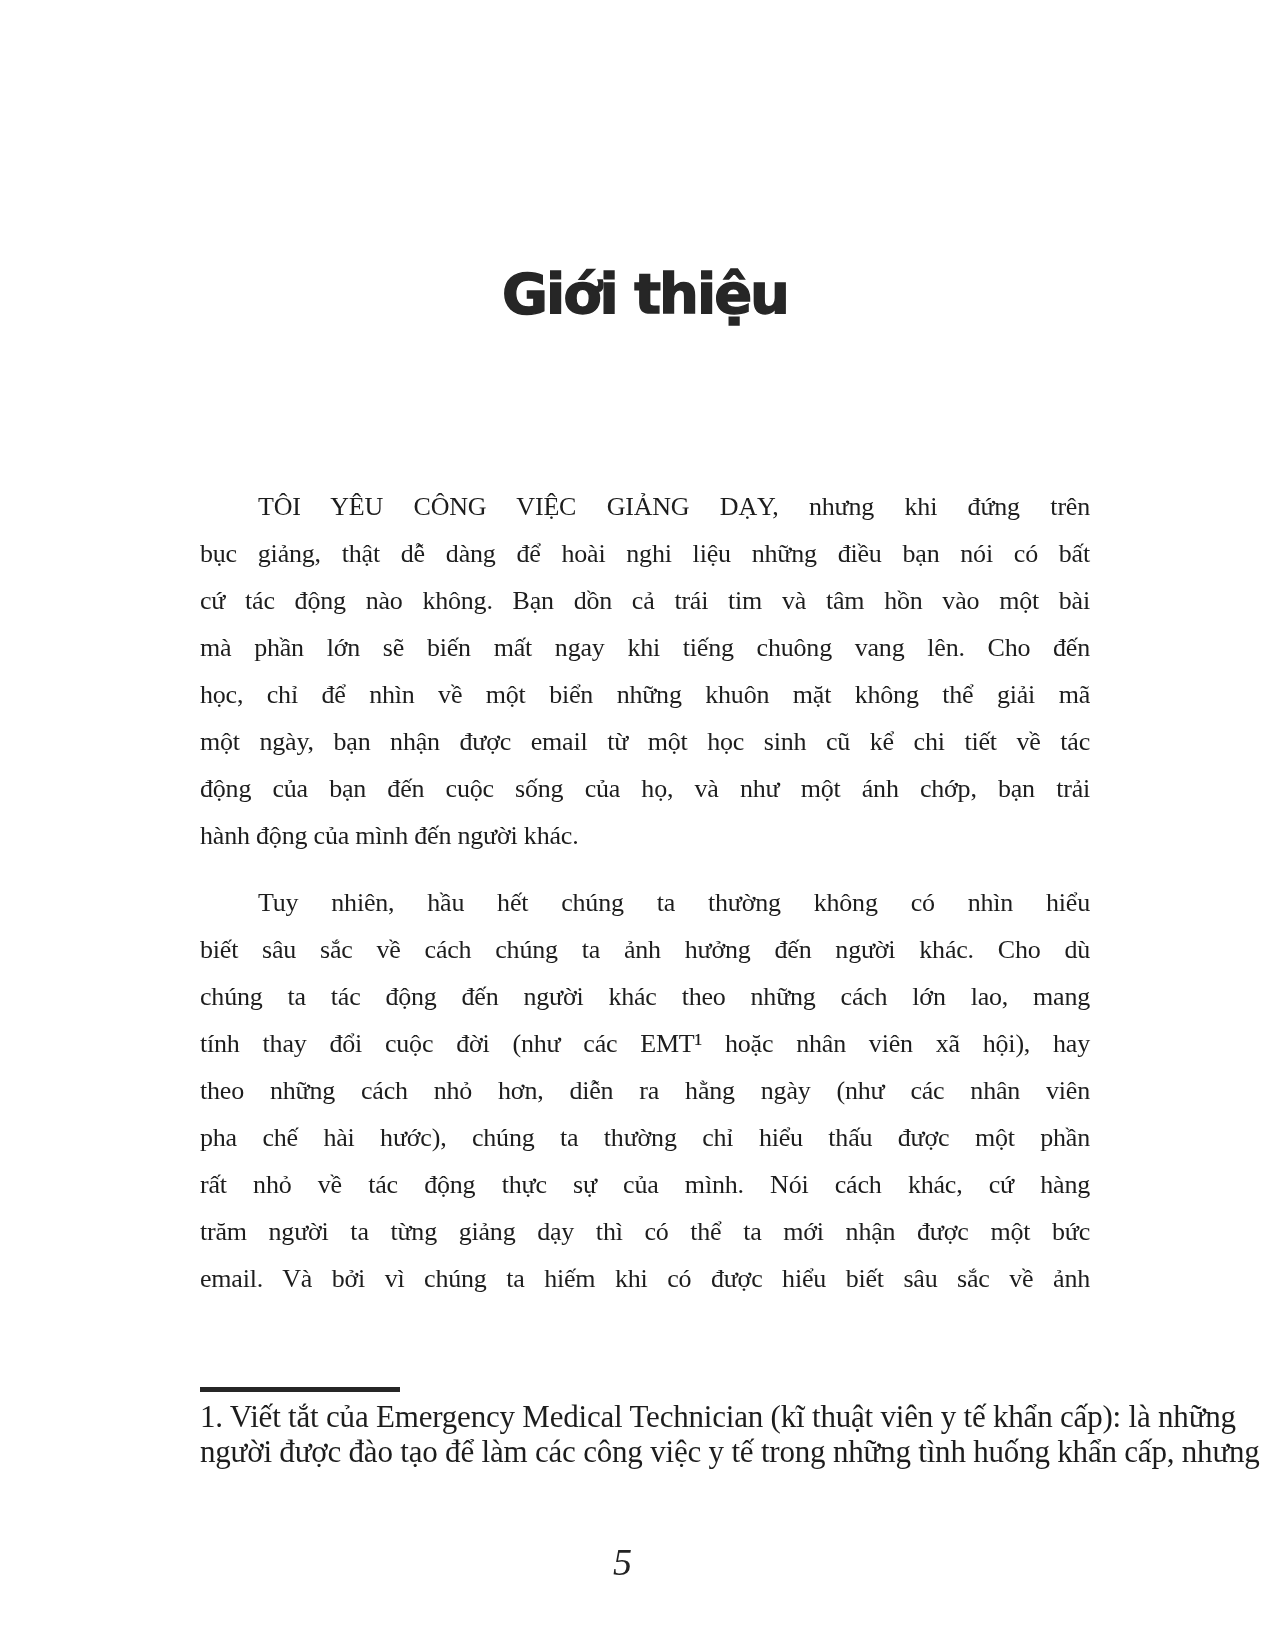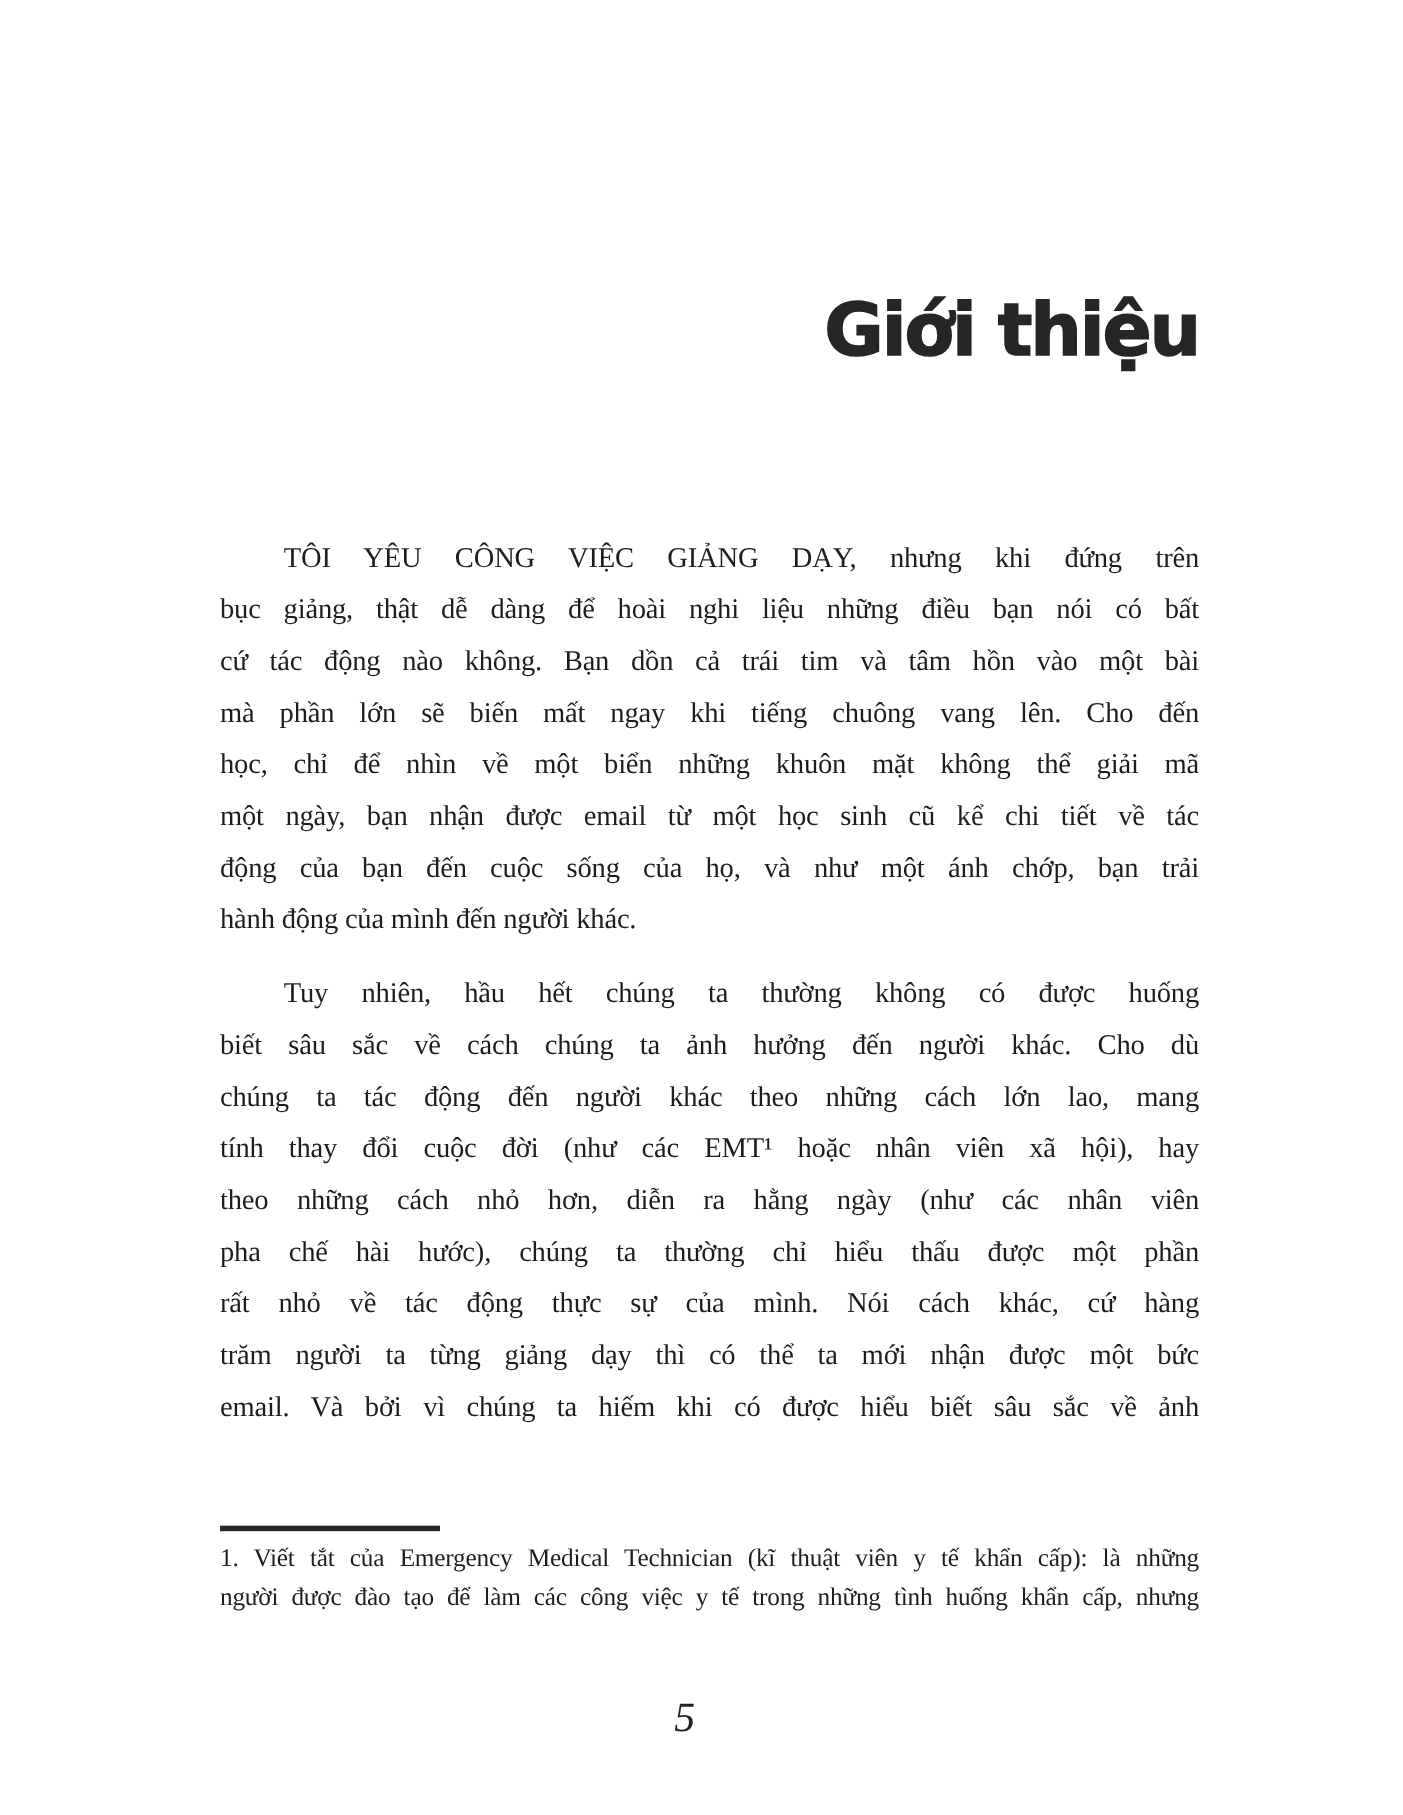--- a/index.html
+++ b/index.html
@@ -11,24 +11,24 @@
     overflow: hidden;
     font-family: "Liberation Serif", serif;
     color: #1d1d1d;
   }
   .title {
     position: absolute;
     top: 256px;
     left: 200px;
     width: 890px;
     margin: 0;
-    text-align: right;
+    text-align: center;
     font-family: "DejaVu Sans", sans-serif;
     font-weight: bold;
-    font-size: 66px;
+    font-size: 56px;
     line-height: 1.35;
     letter-spacing: -2px;
     color: #262626;
     -webkit-text-stroke: 1.4px #262626;
   }
   .body-text {
     position: absolute;
     top: 483px;
     left: 200px;
     width: 890px;
@@ -53,21 +53,21 @@
     left: 200px;
     top: 1387px;
     width: 890px;
   }
   .footnote-rule {
     width: 200px;
     height: 5px;
     background: #262626;
     margin-bottom: 7px;
   }
-  .footnote-text { font-size: 23px; letter-spacing: -0.2px; }
+  .footnote-text { font-size: 31px; letter-spacing: -0.2px; }
   .footnote-text .line { height: 35px; line-height: 35px; }
   .page-number {
     position: absolute;
     top: 1540px;
     left: 0;
     width: 1245px;
     text-align: center;
     font-size: 38px;
     font-style: italic;
     color: #222222;
@@ -85,21 +85,21 @@
         <div class="line">TÔI YÊU CÔNG VIỆC GIẢNG DẠY, nhưng khi đứng trên</div>
         <div class="line">bục giảng, thật dễ dàng để hoài nghi liệu những điều bạn nói có bất</div>
         <div class="line">cứ tác động nào không. Bạn dồn cả trái tim và tâm hồn vào một bài</div>
         <div class="line">mà phần lớn sẽ biến mất ngay khi tiếng chuông vang lên. Cho đến</div>
         <div class="line">học, chỉ để nhìn về một biển những khuôn mặt không thể giải mã</div>
         <div class="line">một ngày, bạn nhận được email từ một học sinh cũ kể chi tiết về tác</div>
         <div class="line">động của bạn đến cuộc sống của họ, và như một ánh chớp, bạn trải</div>
         <div class="line no-just">hành động của mình đến người khác.</div>
       </div>
     <div class="para">
-        <div class="line">Tuy nhiên, hầu hết chúng ta thường không có được huống</div>
+        <div class="line">Tuy nhiên, hầu hết chúng ta thường không có nhìn hiểu</div>
         <div class="line">biết sâu sắc về cách chúng ta ảnh hưởng đến người khác. Cho dù</div>
         <div class="line">chúng ta tác động đến người khác theo những cách lớn lao, mang</div>
         <div class="line">tính thay đổi cuộc đời (như các EMT¹ hoặc nhân viên xã hội), hay</div>
         <div class="line">theo những cách nhỏ hơn, diễn ra hằng ngày (như các nhân viên</div>
         <div class="line">pha chế hài hước), chúng ta thường chỉ hiểu thấu được một phần</div>
         <div class="line">rất nhỏ về tác động thực sự của mình. Nói cách khác, cứ hàng</div>
         <div class="line">trăm người ta từng giảng dạy thì có thể ta mới nhận được một bức</div>
         <div class="line">email. Và bởi vì chúng ta hiếm khi có được hiểu biết sâu sắc về ảnh</div>
       </div>
   </div>

